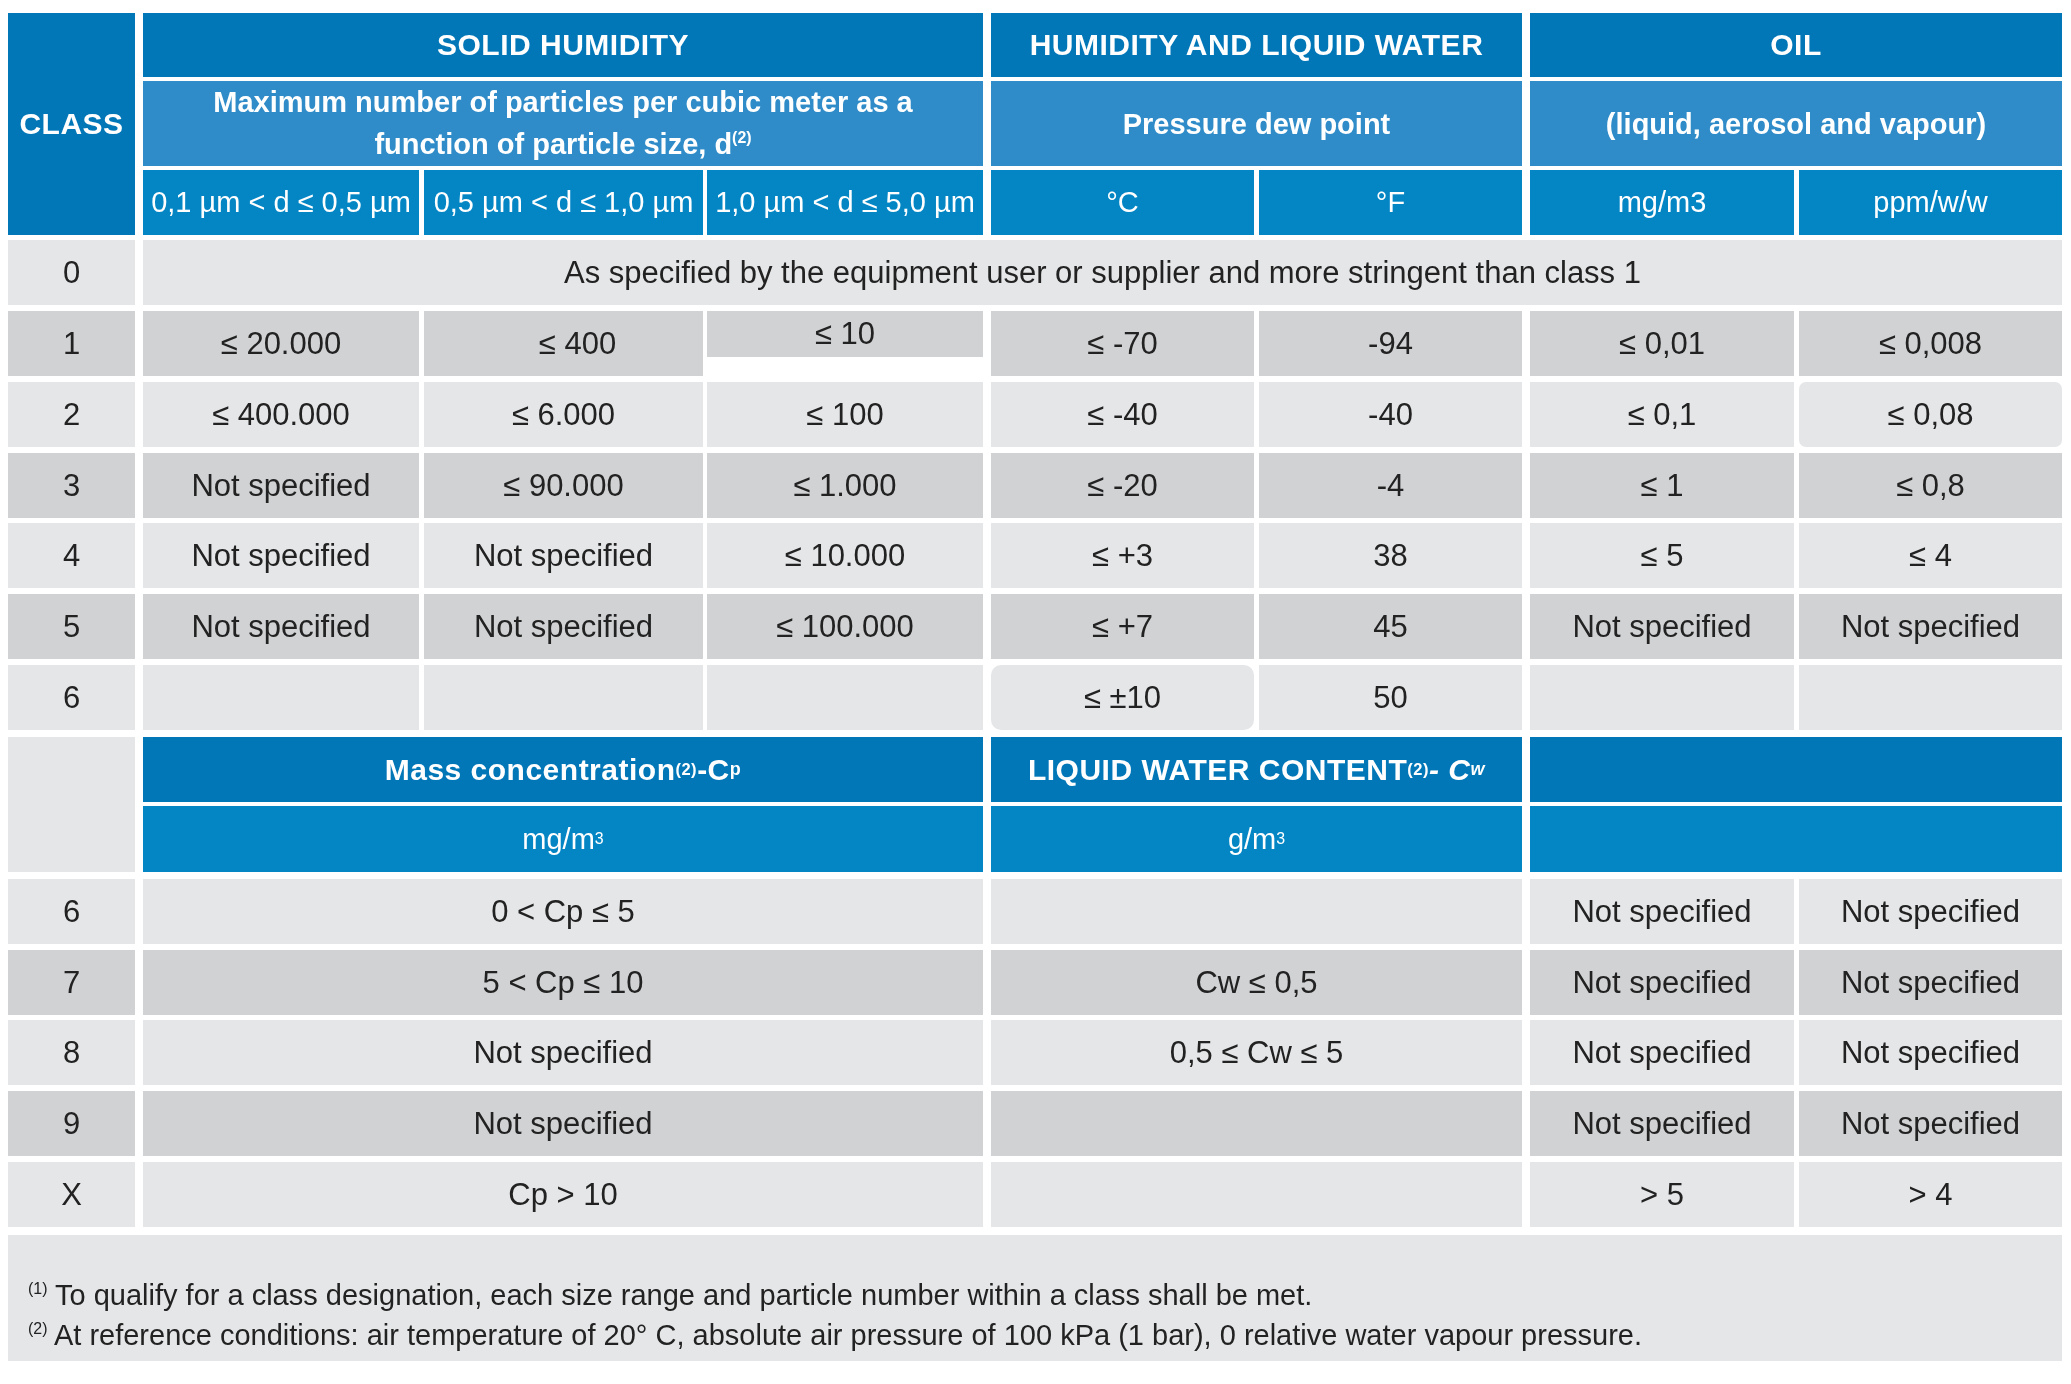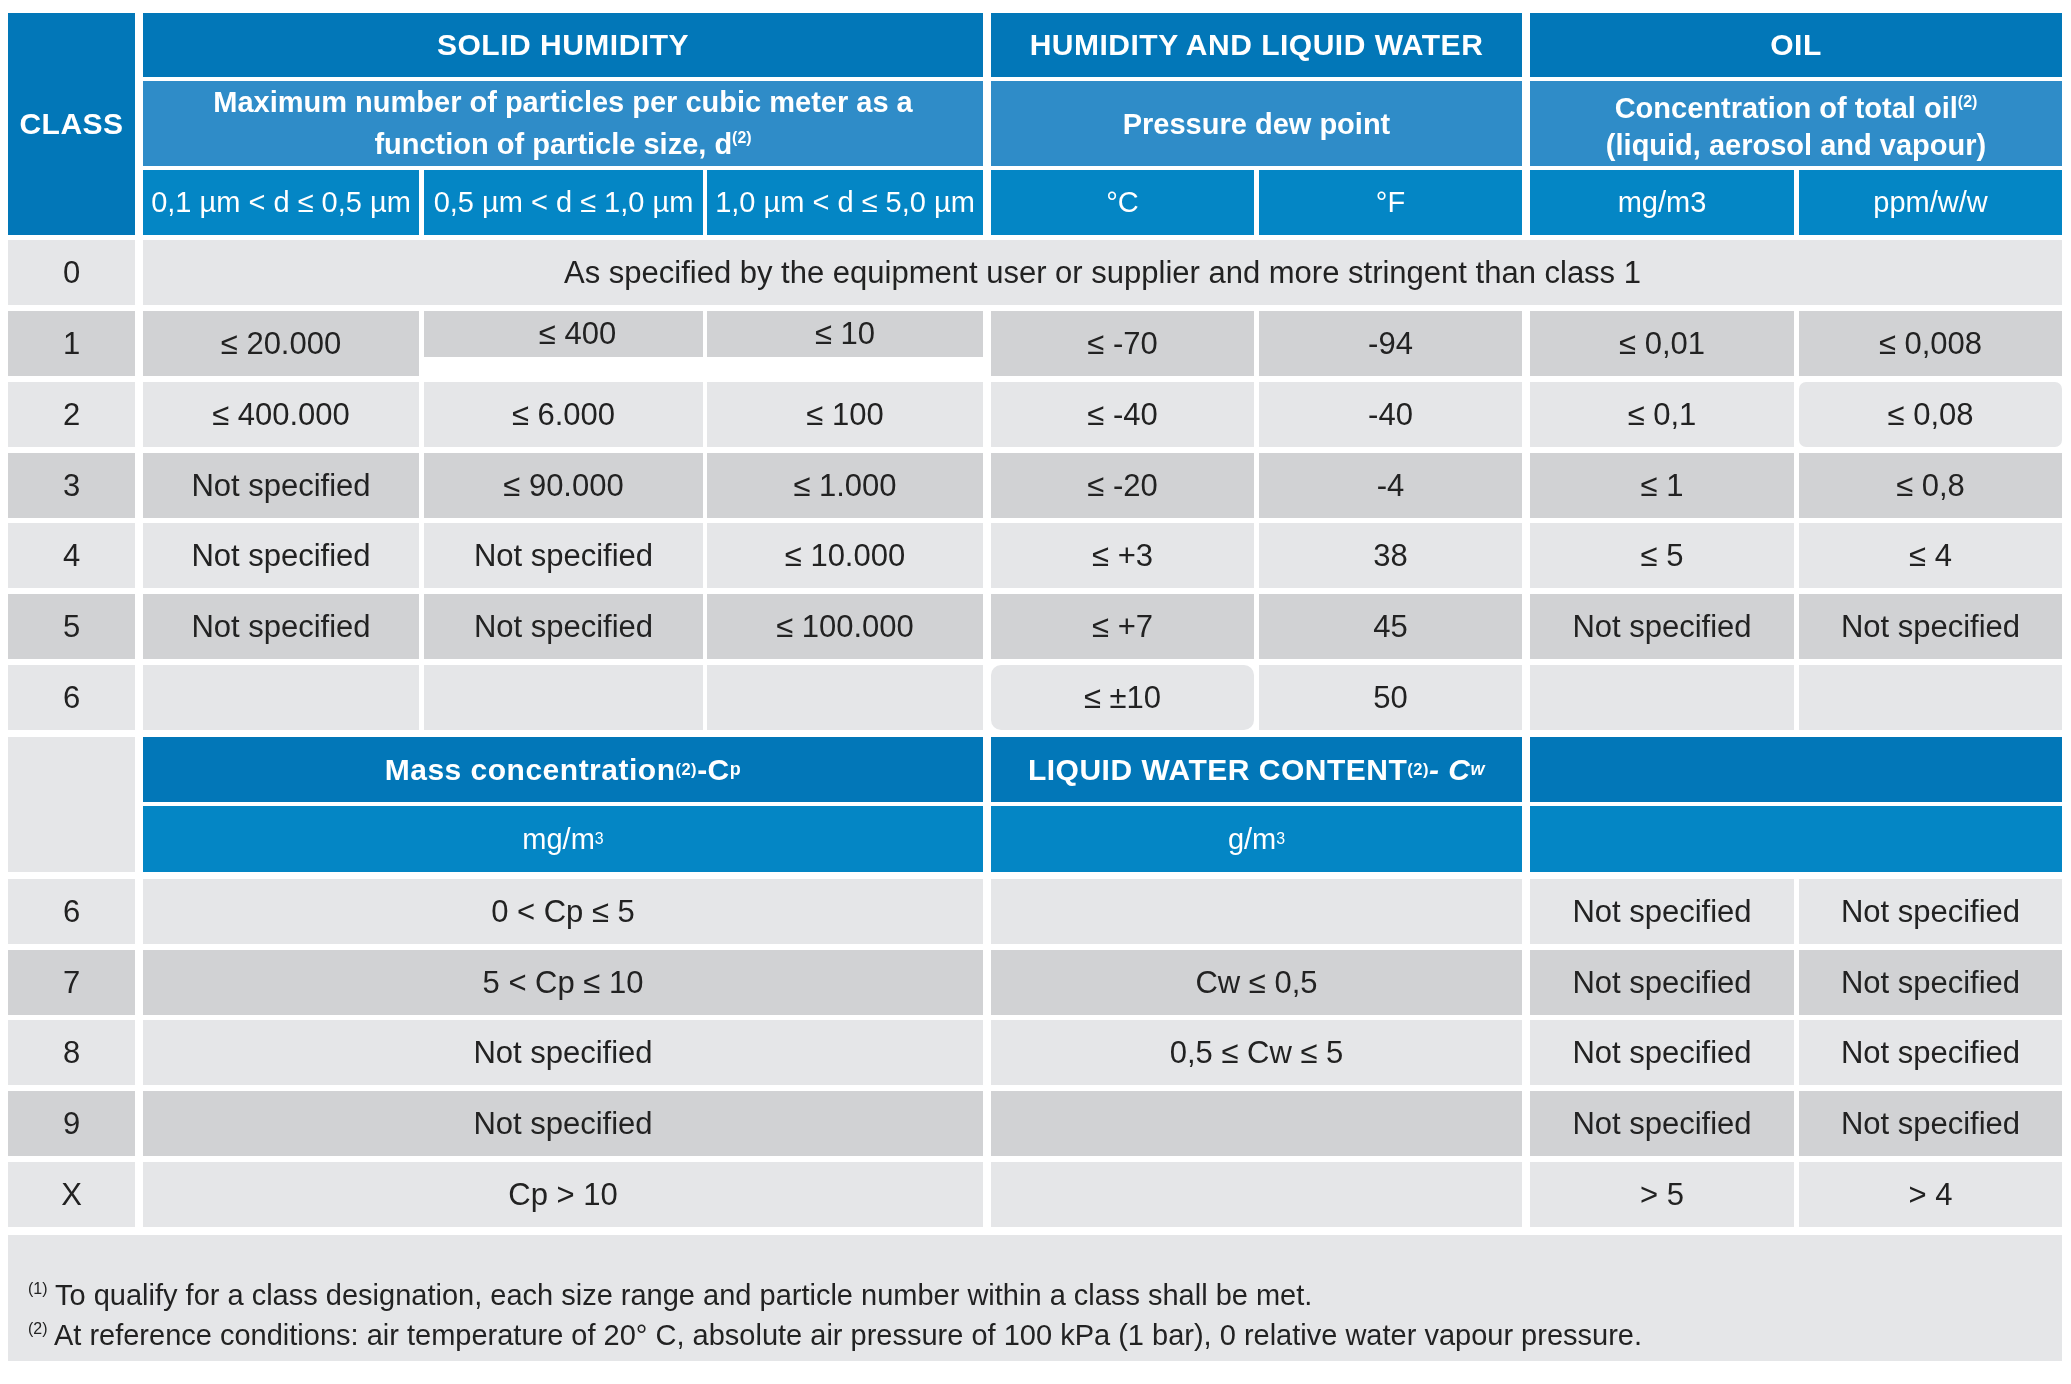--- a/index.html
+++ b/index.html
@@ -25,39 +25,38 @@
 <div class="cell h1" style="left:143px;top:13px;width:840px;height:64px;">SOLID HUMIDITY</div>
 <div class="cell h1" style="left:991px;top:13px;width:531px;height:64px;">HUMIDITY AND LIQUID WATER</div>
 <div class="cell h1" style="left:1530px;top:13px;width:532px;height:64px;">OIL</div>
 
 <div class="cell h2" style="left:143px;top:81px;width:840px;height:85px;flex-direction:column;">
   <span>Maximum number of particles per cubic meter as a</span>
   <span><span>function of particle size, d</span><sup>(2)</sup></span>
 </div>
 <div class="cell h2" style="left:991px;top:81px;width:531px;height:85px;">Pressure dew point</div>
 <div class="cell h2" style="left:1530px;top:81px;width:532px;height:85px;flex-direction:column;">
-  <span><span>Concentration of total oil</span><sup>(2)</sup></span>
   <span>(liquid, aerosol and vapour)</span>
 </div>
 
 <div class="cell h3" style="left:143px;top:170px;width:276px;height:65px;">0,1 µm &lt; d ≤ 0,5 µm</div>
 <div class="cell h3" style="left:424px;top:170px;width:279px;height:65px;">0,5 µm &lt; d ≤ 1,0 µm</div>
 <div class="cell h3" style="left:707px;top:170px;width:276px;height:65px;">1,0 µm &lt; d ≤ 5,0 µm</div>
 <div class="cell h3" style="left:991px;top:170px;width:263px;height:65px;">°C</div>
 <div class="cell h3" style="left:1259px;top:170px;width:263px;height:65px;">°F</div>
 <div class="cell h3" style="left:1530px;top:170px;width:264px;height:65px;">mg/m3</div>
 <div class="cell h3" style="left:1799px;top:170px;width:263px;height:65px;">ppm/w/w</div>
 
 <div class="cell light" style="left:8px;top:240px;width:127px;height:65px;">0</div>
 <div class="cell light" style="left:143px;top:240px;width:1919px;height:65px;">As specified by the equipment user or supplier and more stringent than class 1</div>
 
 <div id="upper">
     <div class="cell dark" style="left:8px;top:311px;width:127px;height:65px;">1</div>
     <div class="cell dark" style="left:143px;top:311px;width:276px;height:65px;">≤ 20.000</div>
-    <div class="cell dark" style="left:424px;top:311px;width:279px;height:46px;padding-left:28px;">≤ 400</div>
+    <div class="cell dark" style="left:424px;top:311px;width:279px;height:65px;padding-left:28px;">≤ 400</div>
     <div class="cell dark" style="left:707px;top:311px;width:276px;height:46px;">≤ 10</div>
     <div class="cell dark" style="left:991px;top:311px;width:263px;height:65px;">≤ -70</div>
     <div class="cell dark" style="left:1259px;top:311px;width:263px;height:65px;">-94</div>
     <div class="cell dark" style="left:1530px;top:311px;width:264px;height:65px;">≤ 0,01</div>
     <div class="cell dark" style="left:1799px;top:311px;width:263px;height:65px;">≤ 0,008</div>
     <div class="cell light" style="left:8px;top:382px;width:127px;height:65px;">2</div>
     <div class="cell light" style="left:143px;top:382px;width:276px;height:65px;">≤ 400.000</div>
     <div class="cell light" style="left:424px;top:382px;width:279px;height:65px;">≤ 6.000</div>
     <div class="cell light" style="left:707px;top:382px;width:276px;height:65px;">≤ 100</div>
     <div class="cell light" style="left:991px;top:382px;width:263px;height:65px;">≤ -40</div>

